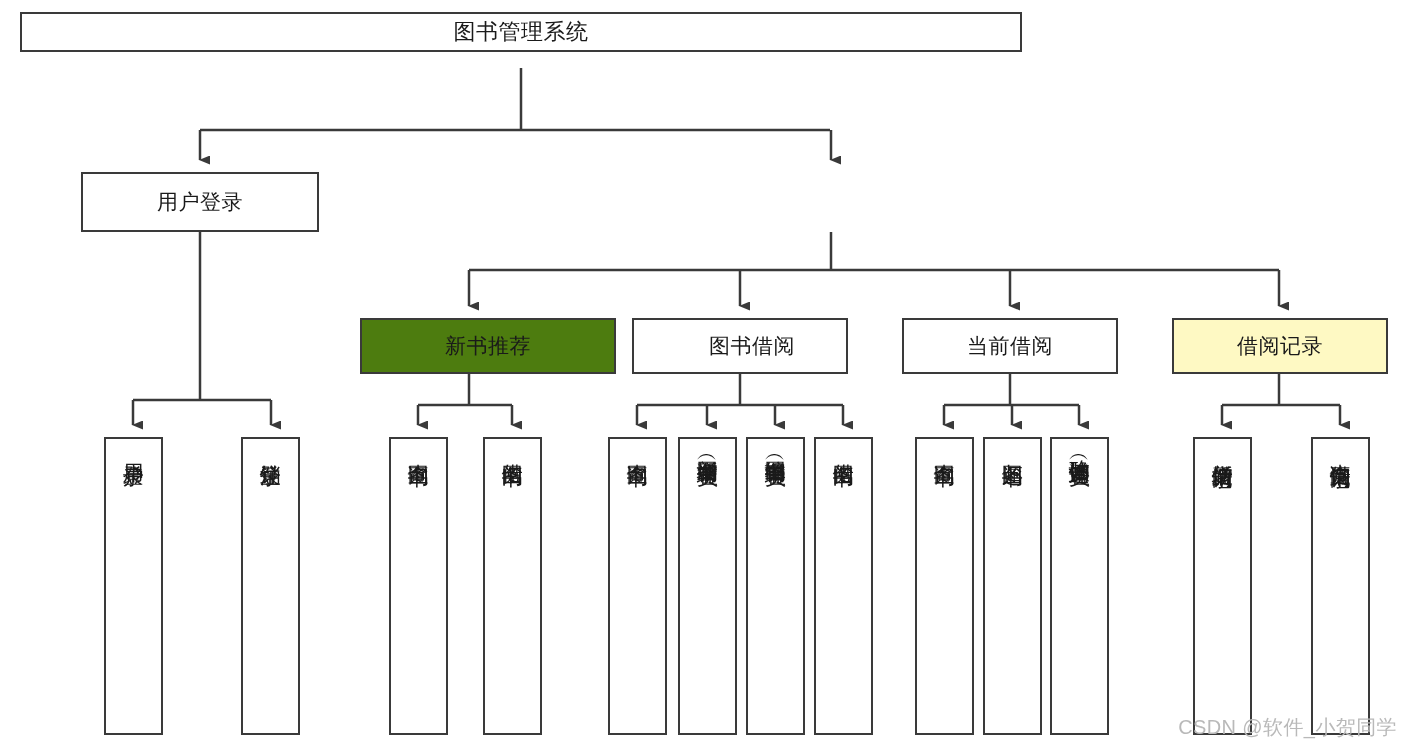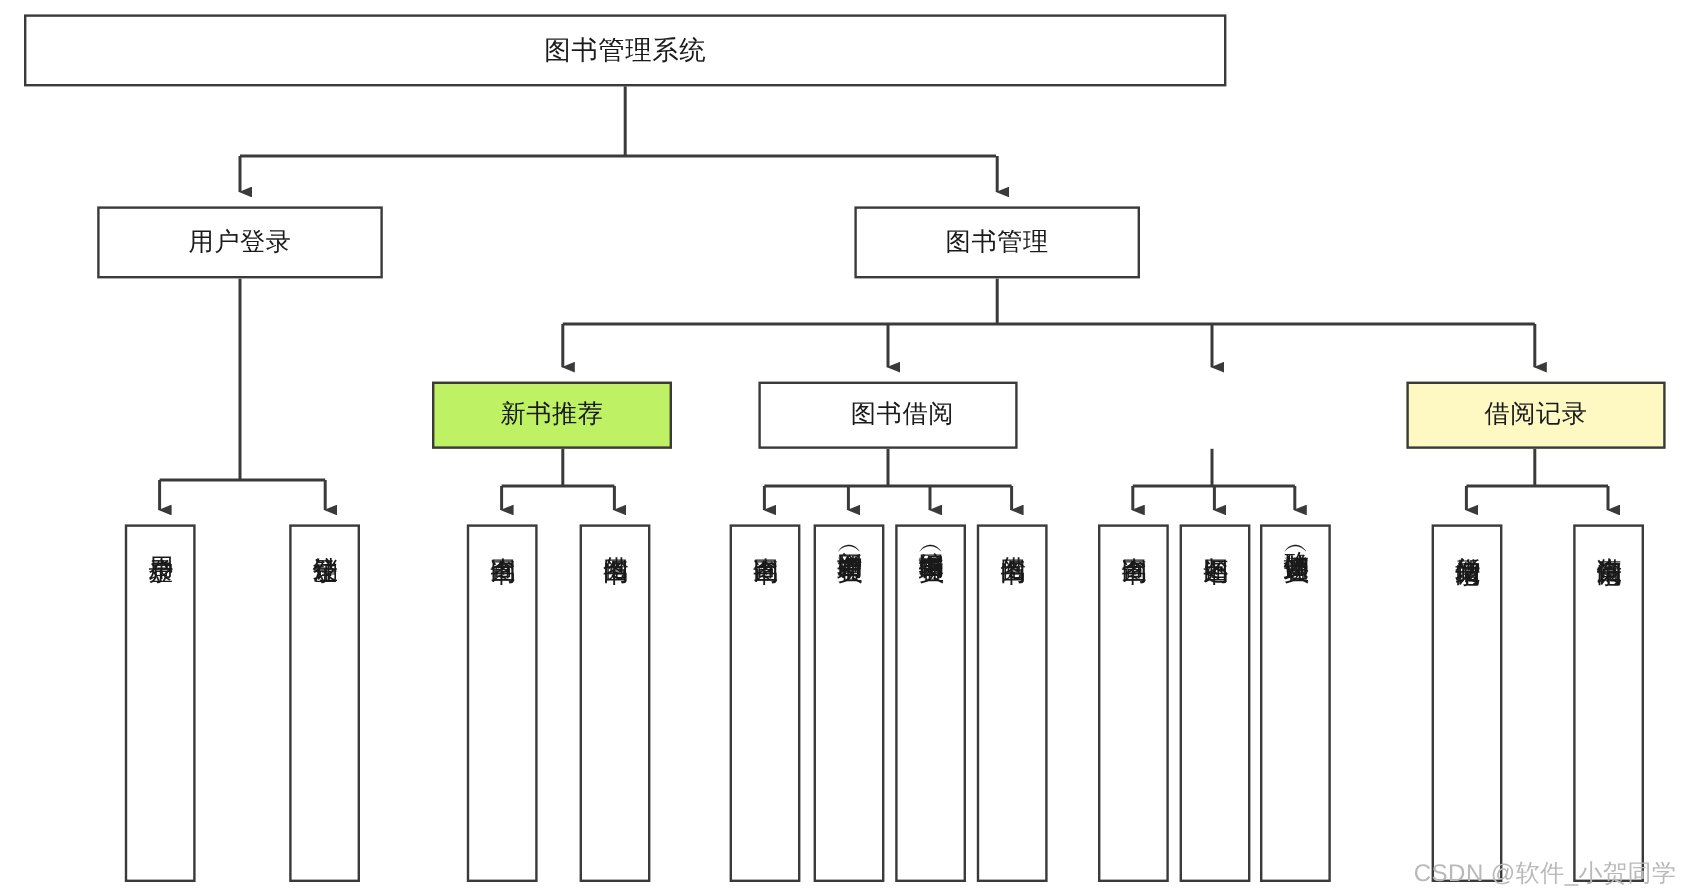--- a/index.html
+++ b/index.html
@@ -141,37 +141,37 @@
       <g>
         <path d="M1279,374 L1279,405"></path>
         <path d="M1222,405 L1340,405"></path>
         <path d="M1222,405 L1222,425" marker-end="url(#arrowhead)"></path>
         <path d="M1340,405 L1340,425" marker-end="url(#arrowhead)"></path>
       </g>
 
     </g>
   </svg>
 
-  <div class="node horiz root" style="left: 20px; top: 12px; width: 1002px; height: 60px; border-color: rgb(58, 58, 58); background: rgb(255, 255, 255); color: rgb(26, 26, 26);">
+  <div class="node horiz root" style="left: 20px; top: 12px; width: 1002px; height: 40px; border-color: rgb(58, 58, 58); background: rgb(255, 255, 255); color: rgb(26, 26, 26);">
     <span class="node-label">图书管理系统</span>
   </div>
 
   <div class="node horiz" style="left: 81px; top: 172px; width: 238px; height: 60px; border-color: rgb(58, 58, 58); background: rgb(255, 255, 255); color: rgb(26, 26, 26);">
     <span class="node-label">用户登录</span>
   </div>
-  <div class="node horiz" style="left: 712px; top: 172px; width: 238px; height: 60px; border-color: rgb(58, 58, 58); background: rgb(255, 255, 255); color: rgb(26, 26, 26);">
-    <span class="node-label">图书管理</span>
-  </div>
-
-  <div class="node horiz" style="left: 360px; top: 318px; width: 200px; height: 56px; border-color: rgb(58, 58, 58); background: #bef264; color: rgb(26, 26, 26);">
+
+  <div class="node horiz" style="left: 360px; top: 318px; width: 256px; height: 56px; border-color: rgb(58, 58, 58); background: #4d7c0f; color: rgb(26, 26, 26);">
     <span class="node-label">新书推荐</span>
   </div>
   <div class="node horiz" style="left: 632px; top: 318px; width: 216px; height: 56px; border-color: rgb(58, 58, 58); background: rgb(255, 255, 255); color: rgb(26, 26, 26); padding-left: 24px;">
     <span class="node-label">图书借阅</span>
   </div>
+  <div class="node horiz" style="left: 902px; top: 318px; width: 216px; height: 56px; border-color: rgb(58, 58, 58); background: rgb(255, 255, 255); color: rgb(26, 26, 26);">
+    <span class="node-label">当前借阅</span>
+  </div>
   <div class="node horiz" style="left: 1172px; top: 318px; width: 216px; height: 56px; border-color: rgb(58, 58, 58); background: #fef9c3; color: rgb(26, 26, 26);">
     <span class="node-label">借阅记录</span>
   </div>
 
   <div class="node vert" style="left: 104px; top: 437px; width: 59px; height: 298px; border-color: rgb(58, 58, 58); background: rgb(255, 255, 255); color: rgb(26, 26, 26);">
     <span class="node-label">用户登录</span>
   </div>
   <div class="node vert" style="left: 241px; top: 437px; width: 59px; height: 298px; border-color: rgb(58, 58, 58); background: rgb(255, 255, 255); color: rgb(26, 26, 26);">
     <span class="node-label">注销登录</span>
   </div>

